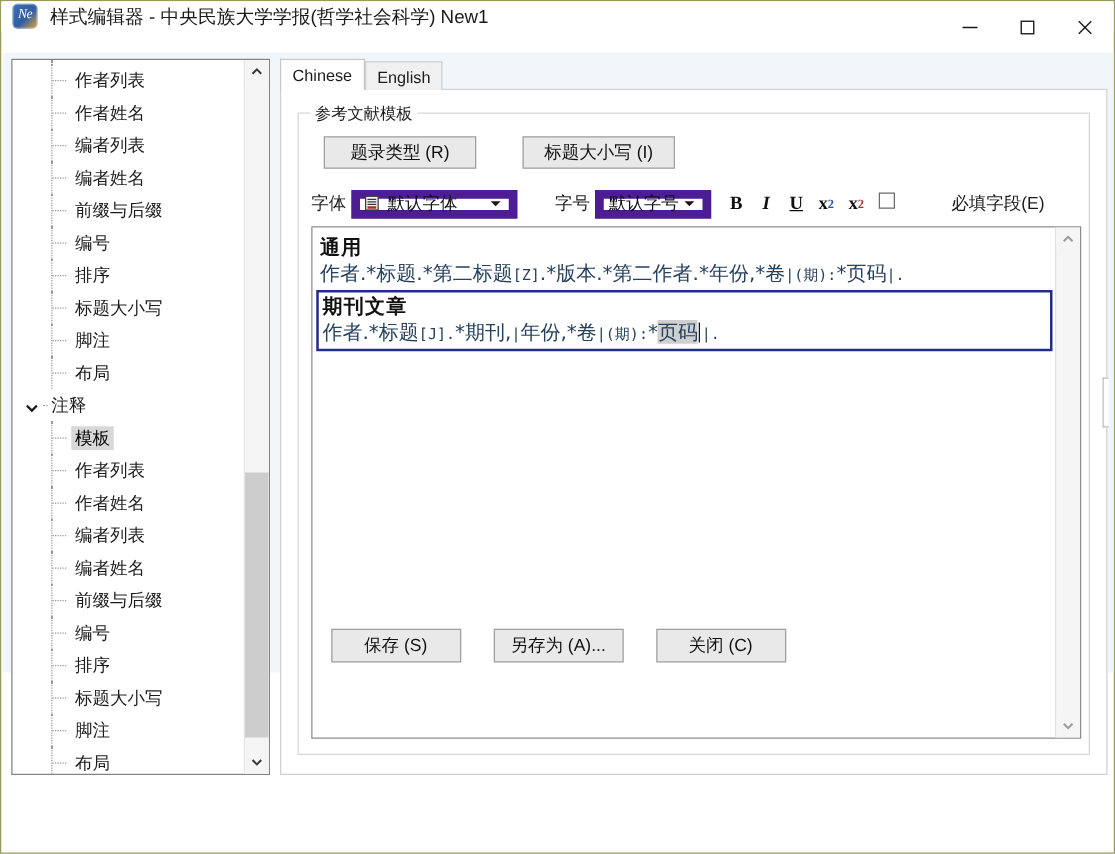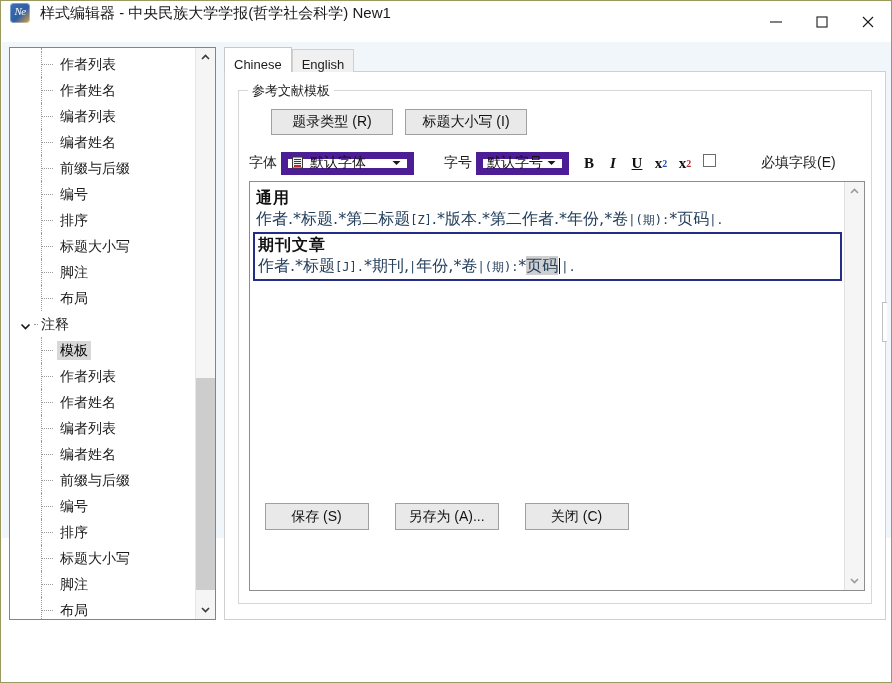--- a/index.html
+++ b/index.html
@@ -217,21 +217,21 @@
     height: 25px;
     width: 100%;
     display: flex;
     align-items: flex-end;
     z-index: 3;
   }
   .tab {
     height: 23px;
     padding: 0 9px;
     display: flex;
-    align-items: flex-end;
+    align-items: center;
     font-size: 13px;
     color: #1b1b1b;
     border: 1px solid #d0d0d0;
     border-bottom: none;
     background: #f0f0f0;
     box-sizing: border-box;
   }
   .tab.active {
     background: #ffffff;
     height: 25px;
@@ -260,24 +260,24 @@
     left: 9px;
     top: -9px;
     background: #ffffff;
     padding: 0 4px;
     font-size: 13px;
     color: #1b1b1b;
   }
 
   .btn-row {
     position: absolute;
-    left: 12px;
+    left: 0;
     top: 18px;
     display: flex;
-    gap: 12px;
+    gap: 37px;
     padding-left: 20px;
   }
   .push-btn {
     min-width: 122px;
     height: 26px;
     background: #e9e9e9;
     border: 1px solid #a0a0a0;
     box-sizing: border-box;
     display: flex;
     align-items: center;

